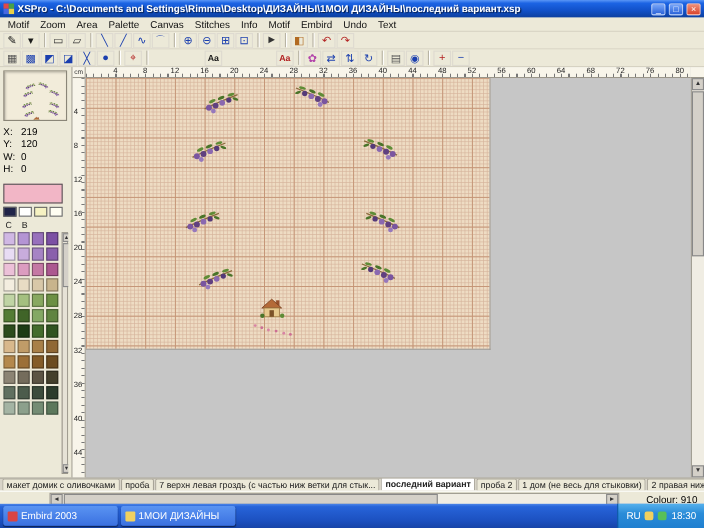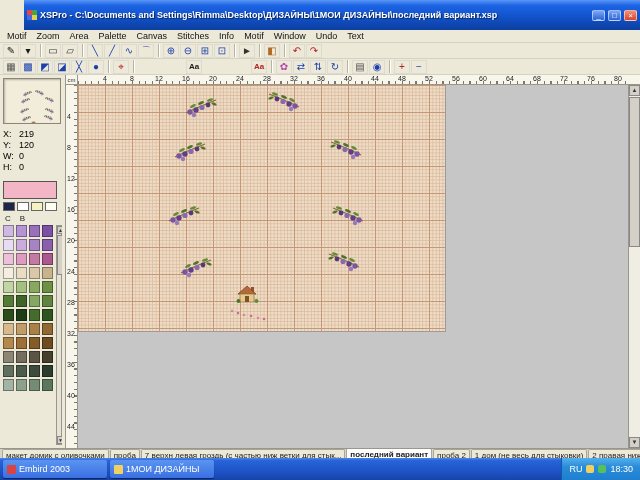--- a/index.html
+++ b/index.html
@@ -1,22 +1,22 @@
 <!DOCTYPE html>
 <html><head>
 <meta charset="utf-8">
 <style>
   * { box-sizing: border-box; margin: 0; padding: 0; }
   html,body { width:640px; height:480px; overflow:hidden; background:#000;
     font-family:"Liberation Sans", sans-serif; }
   .app { position:absolute; left:0; top:0; width:640px; height:458px; background:#ece9d8; }
 
   
-  .titlebar { height:30px; display:flex; align-items:center; gap:3px; padding:0 3px;
-    background:linear-gradient(180deg,#5a96f6 0%,#1c64e4 18%,#1150c8 60%,#0c3f9e 100%);margin-left:24px; }
+  .titlebar { height:16px; display:flex; align-items:center; gap:3px; padding:0 3px;
+    background:linear-gradient(180deg,#5a96f6 0%,#1c64e4 18%,#1150c8 60%,#0c3f9e 100%); }
   .app-icon { width:10px; height:10px; flex:0 0 auto; }
   .title-text { flex:1; color:#fff; font-size:9px; font-weight:bold; white-space:nowrap;
     overflow:hidden; text-shadow:1px 1px 1px rgba(0,0,0,.6); }
   .tb-btn { width:13px; height:11px; border-radius:2px; color:#fff; font-size:8px; line-height:9px;
     display:flex; align-items:center; justify-content:center;
     background:linear-gradient(#79a7f9,#2a62d8); border:1px solid rgba(255,255,255,.55); }
   .tb-btn.close { background:linear-gradient(#f09078,#d8442c); }
 
   
   .menubar { height:13px; display:flex; align-items:center; background:#ece9d8;
@@ -145,21 +145,21 @@
 
   <div class="menubar">
       <span class="menu-item">Motif</span>
       <span class="menu-item">Zoom</span>
       <span class="menu-item">Area</span>
       <span class="menu-item">Palette</span>
       <span class="menu-item">Canvas</span>
       <span class="menu-item">Stitches</span>
       <span class="menu-item">Info</span>
       <span class="menu-item">Motif</span>
-      <span class="menu-item">Window</span>
+      <span class="menu-item">Embird</span>
       <span class="menu-item">Undo</span>
       <span class="menu-item">Text</span>
     </div>
 
   <div class="toolbar">
       <span class="ticon" style="color: rgb(26, 26, 26);">✎</span>
       <span class="ticon" style="color: rgb(26, 26, 26);">▾</span>
       <span class="tsep"></span>
       <span class="ticon" style="color: rgb(51, 51, 51);">▭</span>
       <span class="ticon" style="color: rgb(51, 51, 51);">▱</span>

